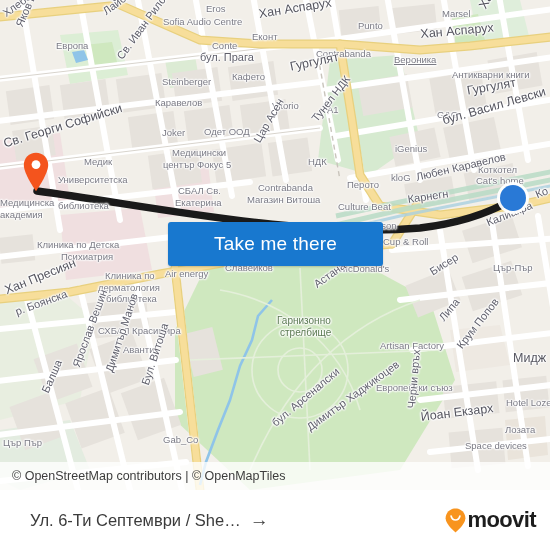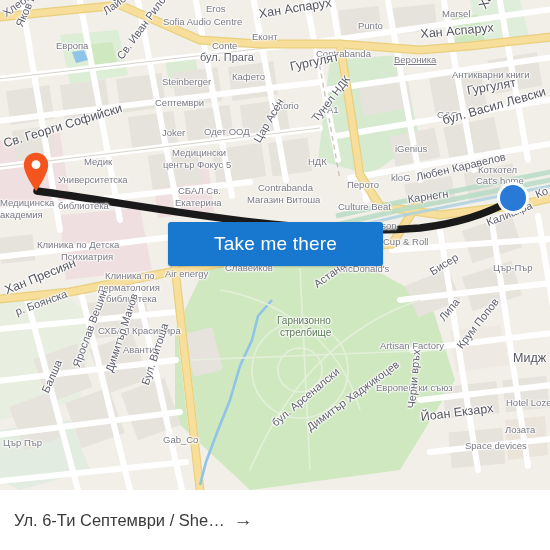--- a/index.html
+++ b/index.html
@@ -101,20 +101,21 @@
     display: flex;
     align-items: center;
     padding: 0 14px;
   }
   #trip-origin, #trip-dest {
     font-size: 16.5px;
     color: #3b3b3b;
     white-space: nowrap;
     overflow: hidden;
     font-family: "Liberation Sans", sans-serif;
+    margin-left: 16px;
   }
   #trip-origin { flex: 0 1 auto; max-width: 215px; }
   #trip-dest { flex: 0 1 auto; max-width: 190px; }
   #trip-arrow {
     font-size: 19px;
     color: #3b3b3b;
     margin: 0 9px;
     flex: 0 0 auto;
   }
   #moovit-logo {
@@ -310,21 +311,21 @@
         <div class="map-label lbl-poi" style="left: 56px; top: 41px;">Европа</div>
         <div class="map-label lbl-street" style="left: 14px; top: 24px; transform: rotate(-66deg); transform-origin: left top;">Яков Крайков</div>
         <div class="map-label lbl-street" style="left: 200px; top: 52px;">бул. Прага</div>
         <div class="map-label lbl-street-lg" style="left: 289px; top: 61px; transform: rotate(-12deg); transform-origin: left top;">Гургулят</div>
         <div class="map-label lbl-street-lg" style="left: 466px; top: 85px; transform: rotate(-10deg); transform-origin: left top;">Гургулят</div>
         <div class="map-label lbl-poi" style="left: 452px; top: 70px;">Антикварни книги</div>
         <div class="map-label lbl-poi" style="left: 437px; top: 110px;">G&amp;G</div>
         <div class="map-label lbl-street" style="left: 115px; top: 55px; transform: rotate(-54deg); transform-origin: left top;">Св. Иван Рилски</div>
         <div class="map-label lbl-poi" style="left: 162px; top: 77px;">Steinberger</div>
         <div class="map-label lbl-poi" style="left: 232px; top: 72px;">Кафето</div>
-        <div class="map-label lbl-poi" style="left: 155px; top: 98px;">Септември</div>
+        <div class="map-label lbl-poi" style="left: 155px; top: 98px;">Каравелов</div>
         <div class="map-label lbl-poi" style="left: 272px; top: 101px;">Vitorio</div>
         <div class="map-label lbl-poi" style="left: 327px; top: 105px;">A1</div>
         <div class="map-label lbl-street-lg" style="left: 441px; top: 115px; transform: rotate(-16deg); transform-origin: left top;">бул. Васил Левски</div>
         <div class="map-label lbl-street" style="left: 310px; top: 117px; transform: rotate(-52deg); transform-origin: left top;">Тунел НДК</div>
         <div class="map-label lbl-poi" style="left: 162px; top: 128px;">Joker</div>
         <div class="map-label lbl-poi" style="left: 204px; top: 127px;">Одет ООД</div>
         <div class="map-label lbl-street" style="left: 252px; top: 139px; transform: rotate(-60deg); transform-origin: left top;">Цар Асен</div>
         <div class="map-label lbl-poi" style="left: 395px; top: 144px;">iGenius</div>
         <div class="map-label lbl-street-lg" style="left: 2px; top: 138px; transform: rotate(-17deg); transform-origin: left top;">Св. Георги Софийски</div>
         <div class="map-label lbl-poi" style="left: 84px; top: 157px;">Медик</div>
@@ -389,21 +390,29 @@
 
     <svg id="origin-pin" viewBox="0 0 26 40">
       <path d="M13 0.8 C6.1 0.8 0.8 6.1 0.8 13 C0.8 22 13 39.2 13 39.2 C13 39.2 25.2 22 25.2 13 C25.2 6.1 19.9 0.8 13 0.8 Z" fill="#f4541d"></path>
       <circle cx="13" cy="12.6" r="4.4" fill="#ffffff"></circle>
     </svg>
 
     <div id="dest-dot"></div>
 
     <button id="cta-button">Take me there</button>
 
+    <div id="attribution">© OpenStreetMap contributors | © OpenMapTiles</div>
   </div>
 
   <div id="footer">
     <span id="trip-origin">Ул. 6-Ти Септември / She…</span>
     <span id="trip-arrow">→</span>
 
+    <div id="moovit-logo">
+      <svg width="21" height="25" viewBox="0 0 21 25">
+        <path d="M10.5 0.6 C4.9 0.6 0.6 4.9 0.6 10.3 C0.6 16.6 10.5 24.4 10.5 24.4 C10.5 24.4 20.4 16.6 20.4 10.3 C20.4 4.9 16.1 0.6 10.5 0.6 Z" fill="#f8941e"></path>
+        <path d="M6.1 8.0 C6.1 8.0 7.0 12.0 10.5 12.0 C14.0 12.0 14.9 8.0 14.9 8.0" stroke="#ffffff" stroke-width="1.7" fill="none" stroke-linecap="round"></path>
+      </svg>
+      <span id="moovit-wordmark">moovit</span>
+    </div>
   </div>
 
 </div>
 
 </body></html>

